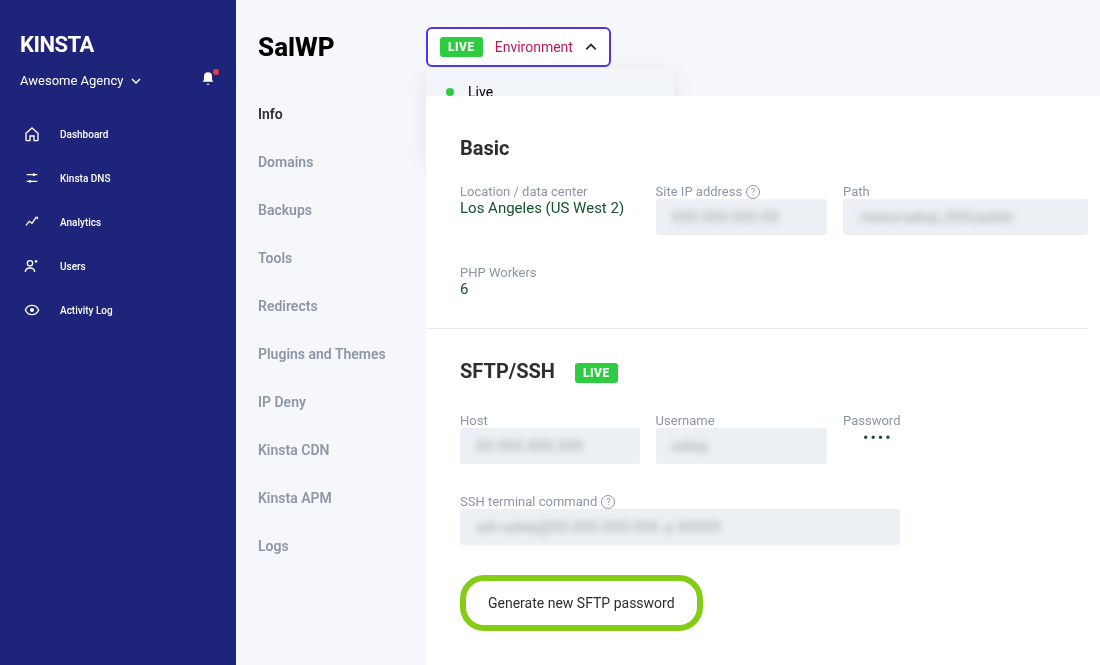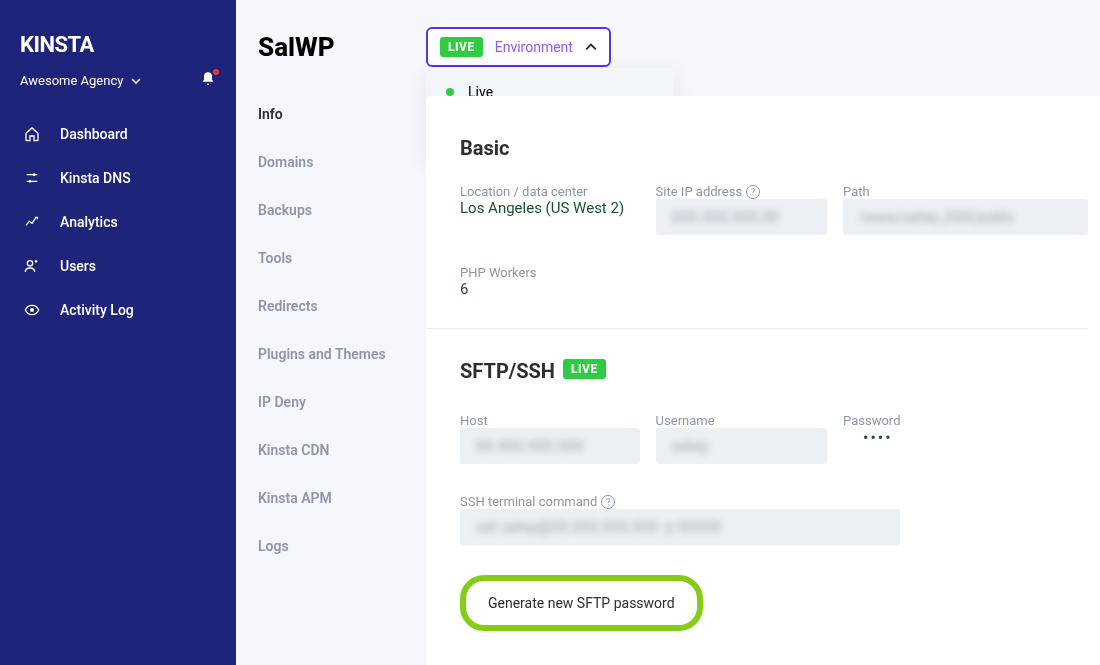--- a/index.html
+++ b/index.html
@@ -5,53 +5,53 @@
 * { box-sizing: border-box; margin: 0; padding: 0; font-family: -apple-system, BlinkMacSystemFont, "Segoe UI", Roboto, sans-serif; }
 body { width: 1100px; height: 665px; overflow: hidden; background: #f5f7fa; display: flex; }
 
 
 .sidebar { width: 236px; background: #1e2479; color: #fff; padding: 32px 0; flex-shrink: 0; }
 .logo { font-weight: 700; font-size: 22px; letter-spacing: -0.5px; padding: 0 20px 14px; text-transform: uppercase; }
 .agency-row { display:flex; align-items:center; justify-content:space-between; padding:0 20px 22px; font-size:13px;gap:26px; }
 .agency-name { display:flex; align-items:center; gap:8px; cursor:pointer; }
 .bell-wrap { position:relative; }
 .bell-dot { position:absolute; top:-2px; right:-3px; width:6px; height:6px; background:#e73a3a; border-radius:50%; }
-.nav-item { display:flex; align-items:center; gap:16px; padding:10px 20px; font-size:14px; cursor:pointer; font-weight:500; }
+.nav-item { display:flex; align-items:center; gap:16px; padding:10px 20px; font-size:10px; cursor:pointer; font-weight:500; }
 .nav-icon { width:24px; height:24px; display:flex; align-items:center; justify-content:center; }
 .nav-icon.active-bg { background:#5333ed; border-radius:50%; }
 
 
 .subside { width:190px; background:#f5f7fa; padding:32px 22px; flex-shrink:0; }
 .site-title { font-size:26px; font-weight:800; margin-bottom:44px; }
 .sub-item { font-size:14px; margin-bottom:32px; color:#8d96a6; font-weight:600; cursor:pointer; }
 .sub-item.active { color:#2c2e33; }
 
 
 .main { flex:1; background:#fff; position:relative; margin-top:96px; border-radius:4px 0 0 0; padding:40px 12px 20px 34px; overflow:hidden; }
 .header-area { position:absolute; left:426px; right:0; top:0; height:96px; padding-top:27px; }
 .env-select { border:2px solid #5333ed; border-radius:6px; display:inline-flex; align-items:center; height:40px; padding:0 12px; gap:12px; cursor:pointer; background:#fff; }
 .env-live-badge { background:#2ecc40; color:#fff; font-weight:800; font-size:12px; padding:3px 8px; border-radius:3px; letter-spacing:0.5px; }
-.env-label { font-size:14px; color:#8b5cf6; }
+.env-label { font-size:14px; color:#be185d; }
 .env-chev { color:#2c2e33; }
 .env-dropdown { position:absolute; top:68px; left:0; width:248px; background:#fff; box-shadow:0 4px 20px rgba(0,0,0,0.08); border-radius:0 0 4px 4px; overflow:hidden; }
 .env-opt { display:flex; align-items:center; gap:14px; padding:16px 20px; font-size:14px; cursor:pointer; }
 .env-opt.active { background:#f2f6fb; }
 .dot { width:8px; height:8px; border-radius:50%; }
 .dot-green { background:#2ecc40; }
 .dot-dark { background:#444; }
 
 .section-title { font-size:20px; font-weight:700; color:#2c2e33; margin-bottom:24px; }
 .field-row { display:flex; gap:16px; margin-bottom:30px; }
 .field { display:flex; flex-direction:column; }
 .field-label { font-size:13px; color:#8d96a6; display:flex; align-items:center; gap:4px; }
 .field-value { font-size:15px; color:#14532d; }
 .blurred { background:#ecf0f5; padding:10px 16px; border-radius:3px; color:transparent; text-shadow:0 0 7px rgba(0,0,0,0.35); user-select:none; font-size:14px; }
 .help { width:14px; height:14px; border:1.2px solid #8d96a6; border-radius:50%; display:inline-flex; align-items:center; justify-content:center; font-size:9px; color:#8d96a6; }
 .divider { height:1px; background:#e9edf2; margin:14px 0 30px -34px; }
-.sstitle-row { display:flex; align-items:flex-start; gap:8px; margin-bottom:30px; }
+.sstitle-row { display:flex; align-items:flex-end; gap:20px; margin-bottom:30px; }
 .gen-btn { border:6px solid #84cc16; background:#fff; padding:14px 22px; font-size:14px; border-radius:24px; cursor:pointer; color:#2c2e33; }
 .pw-dots { font-size:16px; letter-spacing:2px; padding-left:20px; }
 .w220{width:220px}.w210{width:210px}.w440{width:440px}.wlong{width:300px}
 </style>
 </head>
 <body>
 
 <div class="sidebar">
   <div class="logo">KINSTA</div>
   <div class="agency-row">

